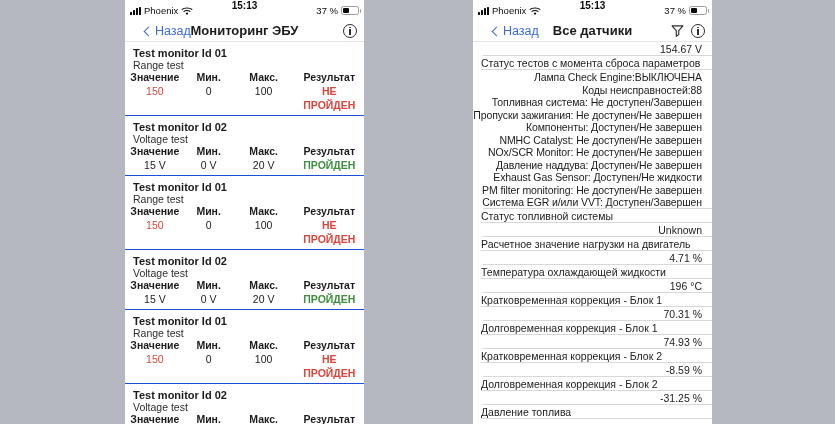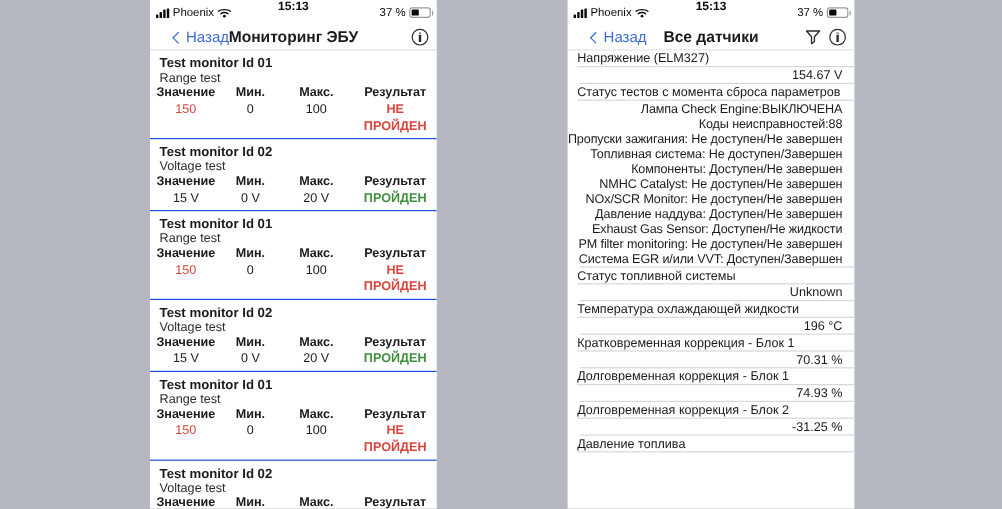--- a/index.html
+++ b/index.html
@@ -231,62 +231,69 @@
           </svg>
       </span>
       <span class="icon-btn">
           <span class="info-circle"></span>
         </span>
     </div>
   </div>
   <div class="content">
 
       <div class="sensor">
-        <div class="sensor-label">Напряжение (ELM327)</div>
         <div class="sensor-value">154.67 V</div>
       </div>
 
       <div class="sensor">
         <div class="sensor-label">Статус тестов с момента сброса параметров</div>
         <div class="sensor-value">
           <div>Лампа Check Engine:ВЫКЛЮЧЕНА</div>
           <div>Коды неисправностей:88</div>
+          <div>Топливная система: Не доступен/Завершен</div>
           <div>Пропуски зажигания: Не доступен/Не завершен</div>
-          <div>Топливная система: Не доступен/Завершен</div>
           <div>Компоненты: Доступен/Не завершен</div>
           <div>NMHC Catalyst: Не доступен/Не завершен</div>
           <div>NOx/SCR Monitor: Не доступен/Не завершен</div>
           <div>Давление наддува: Доступен/Не завершен</div>
           <div>Exhaust Gas Sensor: Доступен/Не жидкости</div>
           <div>PM filter monitoring: Не доступен/Не завершен</div>
           <div>Система EGR и/или VVT: Доступен/Завершен</div>
         </div>
       </div>
 
       <div class="sensor">
         <div class="sensor-label">Статус топливной системы</div>
         <div class="sensor-value">Unknown</div>
       </div>
 
+      <div class="sensor">
+        <div class="sensor-label">Расчетное значение нагрузки на двигатель</div>
+        <div class="sensor-value">4.71 %</div>
+      </div>
 
       <div class="sensor">
         <div class="sensor-label">Температура охлаждающей жидкости</div>
         <div class="sensor-value">196 °C</div>
       </div>
 
       <div class="sensor">
         <div class="sensor-label">Кратковременная коррекция - Блок 1</div>
         <div class="sensor-value">70.31 %</div>
       </div>
 
       <div class="sensor">
         <div class="sensor-label">Долговременная коррекция - Блок 1</div>
         <div class="sensor-value">74.93 %</div>
       </div>
 
+      <div class="sensor">
+        <div class="sensor-label">Кратковременная коррекция - Блок 2</div>
+        <div class="sensor-value">-8.59 %</div>
+      </div>
 
       <div class="sensor">
         <div class="sensor-label">Долговременная коррекция - Блок 2</div>
         <div class="sensor-value">-31.25 %</div>
       </div>
 
       <div class="sensor">
         <div class="sensor-label">Давление топлива</div>
 
       </div>

